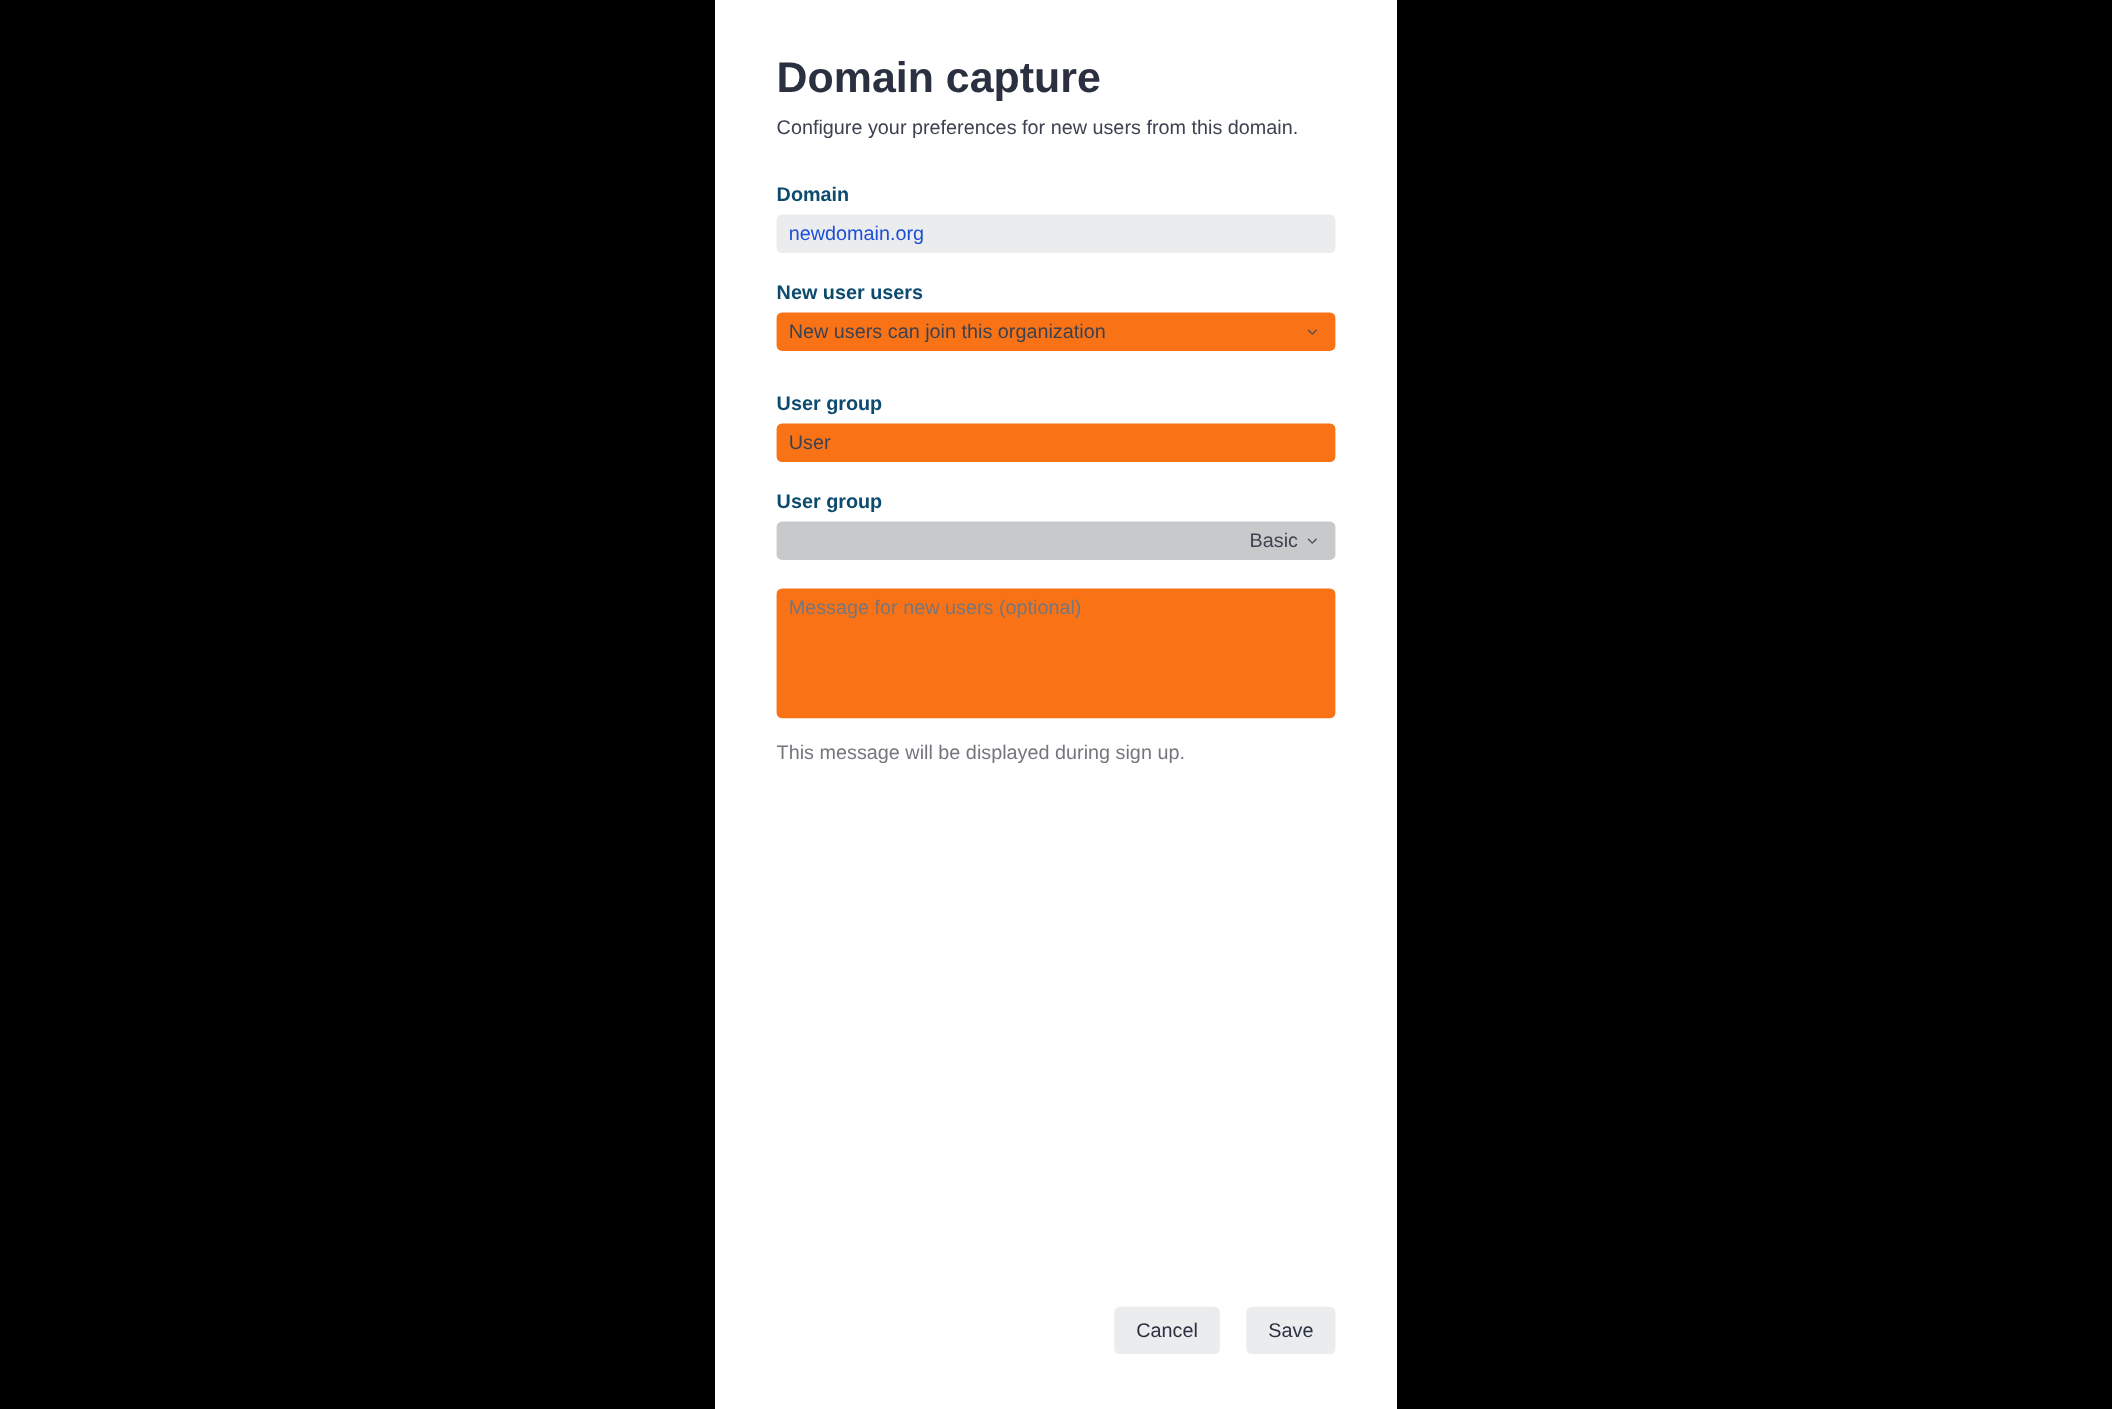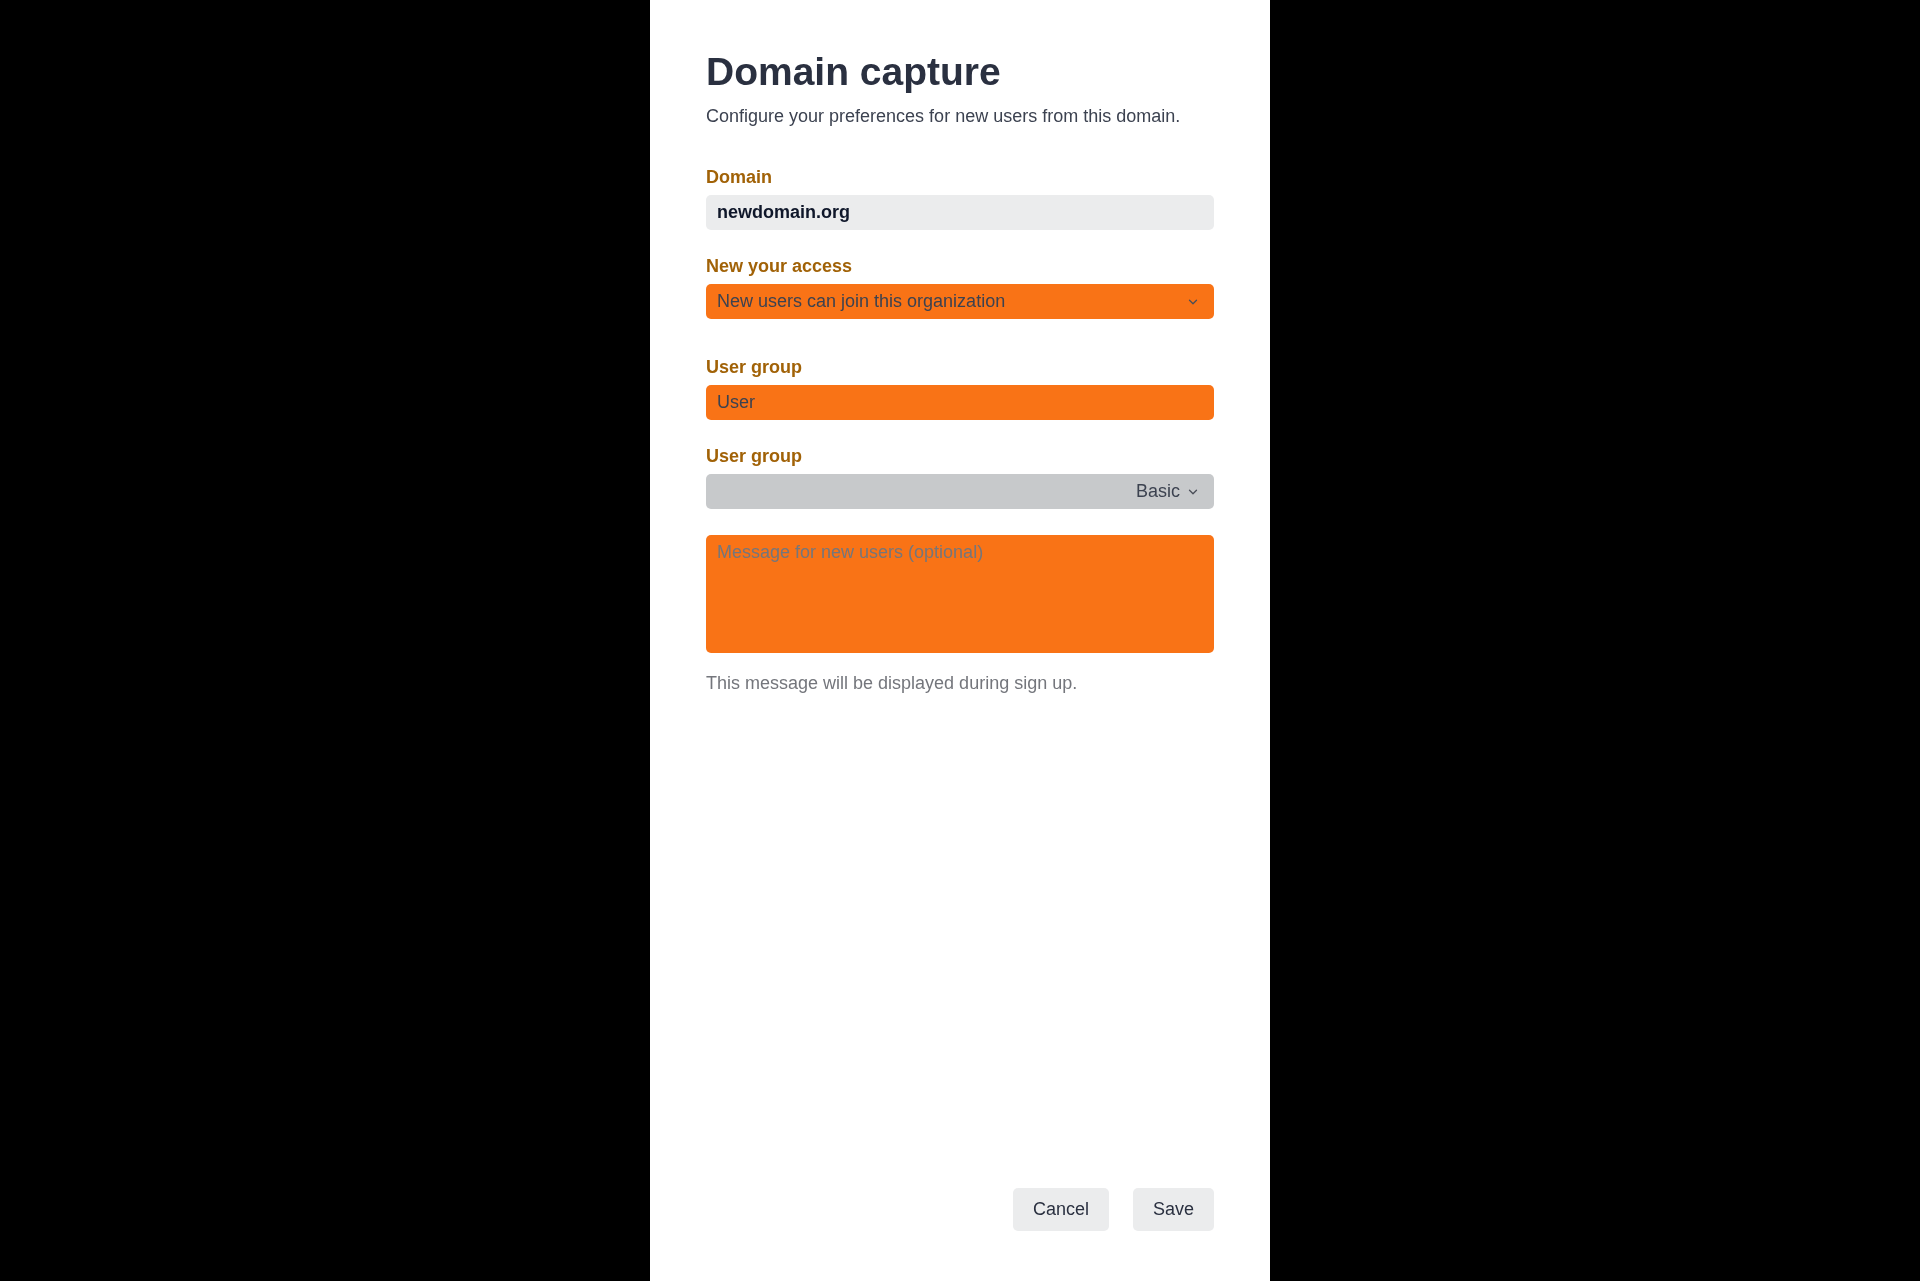--- a/index.html
+++ b/index.html
@@ -30,34 +30,34 @@
     font-size: 18px;
     color: #3c4250;
     margin-bottom: 40px;
   }
   .form-group { margin-bottom: 26px; }
   .form-group-lg { margin-bottom: 38px; }
   .label {
     display: block;
     font-size: 18px;
     font-weight: 700;
-    color: #a16207;
+    color: #0c4a6e;
     margin-bottom: 7px;
   }
   .field {
     background: #f97316;
     border: none;
     border-radius: 5px;
     width: 100%;
     font-size: 18px;
     padding: 7px 11px;
     color: #3c4250;
     font-family: inherit;
   }
-  .field.readonly { color: #0f172a; background:#ebeced;font-weight:bold; }
+  .field.readonly { color: #1d4ed8; background:#ebeced; }
   .select-wrap { position: relative; }
   .select-wrap .field { padding-right: 34px; appearance: none; -webkit-appearance: none; }
   .chev {
     position: absolute;
     right: 14px; top: 50%;
     transform: translateY(-50%);
     pointer-events: none;
   }
   .chev svg { display:block; }
   .select-highlight .field { background:#c7c9cb;text-align:right; }
@@ -95,21 +95,21 @@
 
   <h1 class="page-title">Domain capture</h1>
   <p class="page-subtitle">Configure your preferences for new users from this domain.</p>
 
   <div class="form-group">
     <label class="label">Domain</label>
     <input class="field readonly" readonly="" value="newdomain.org" style="">
   </div>
 
   <div class="form-group-lg">
-    <label class="label">New your access</label>
+    <label class="label">New user users</label>
     <div class="select-wrap">
       <div class="field">New users can join this organization</div>
       <span class="chev">
         <svg width="14" height="14" viewBox="0 0 24 24" fill="none" stroke="#4a4e58" stroke-width="2.2" stroke-linecap="round" stroke-linejoin="round">
             <polyline points="6 9 12 15 18 9"></polyline>
           </svg>
       </span>
     </div>
   </div>
 

